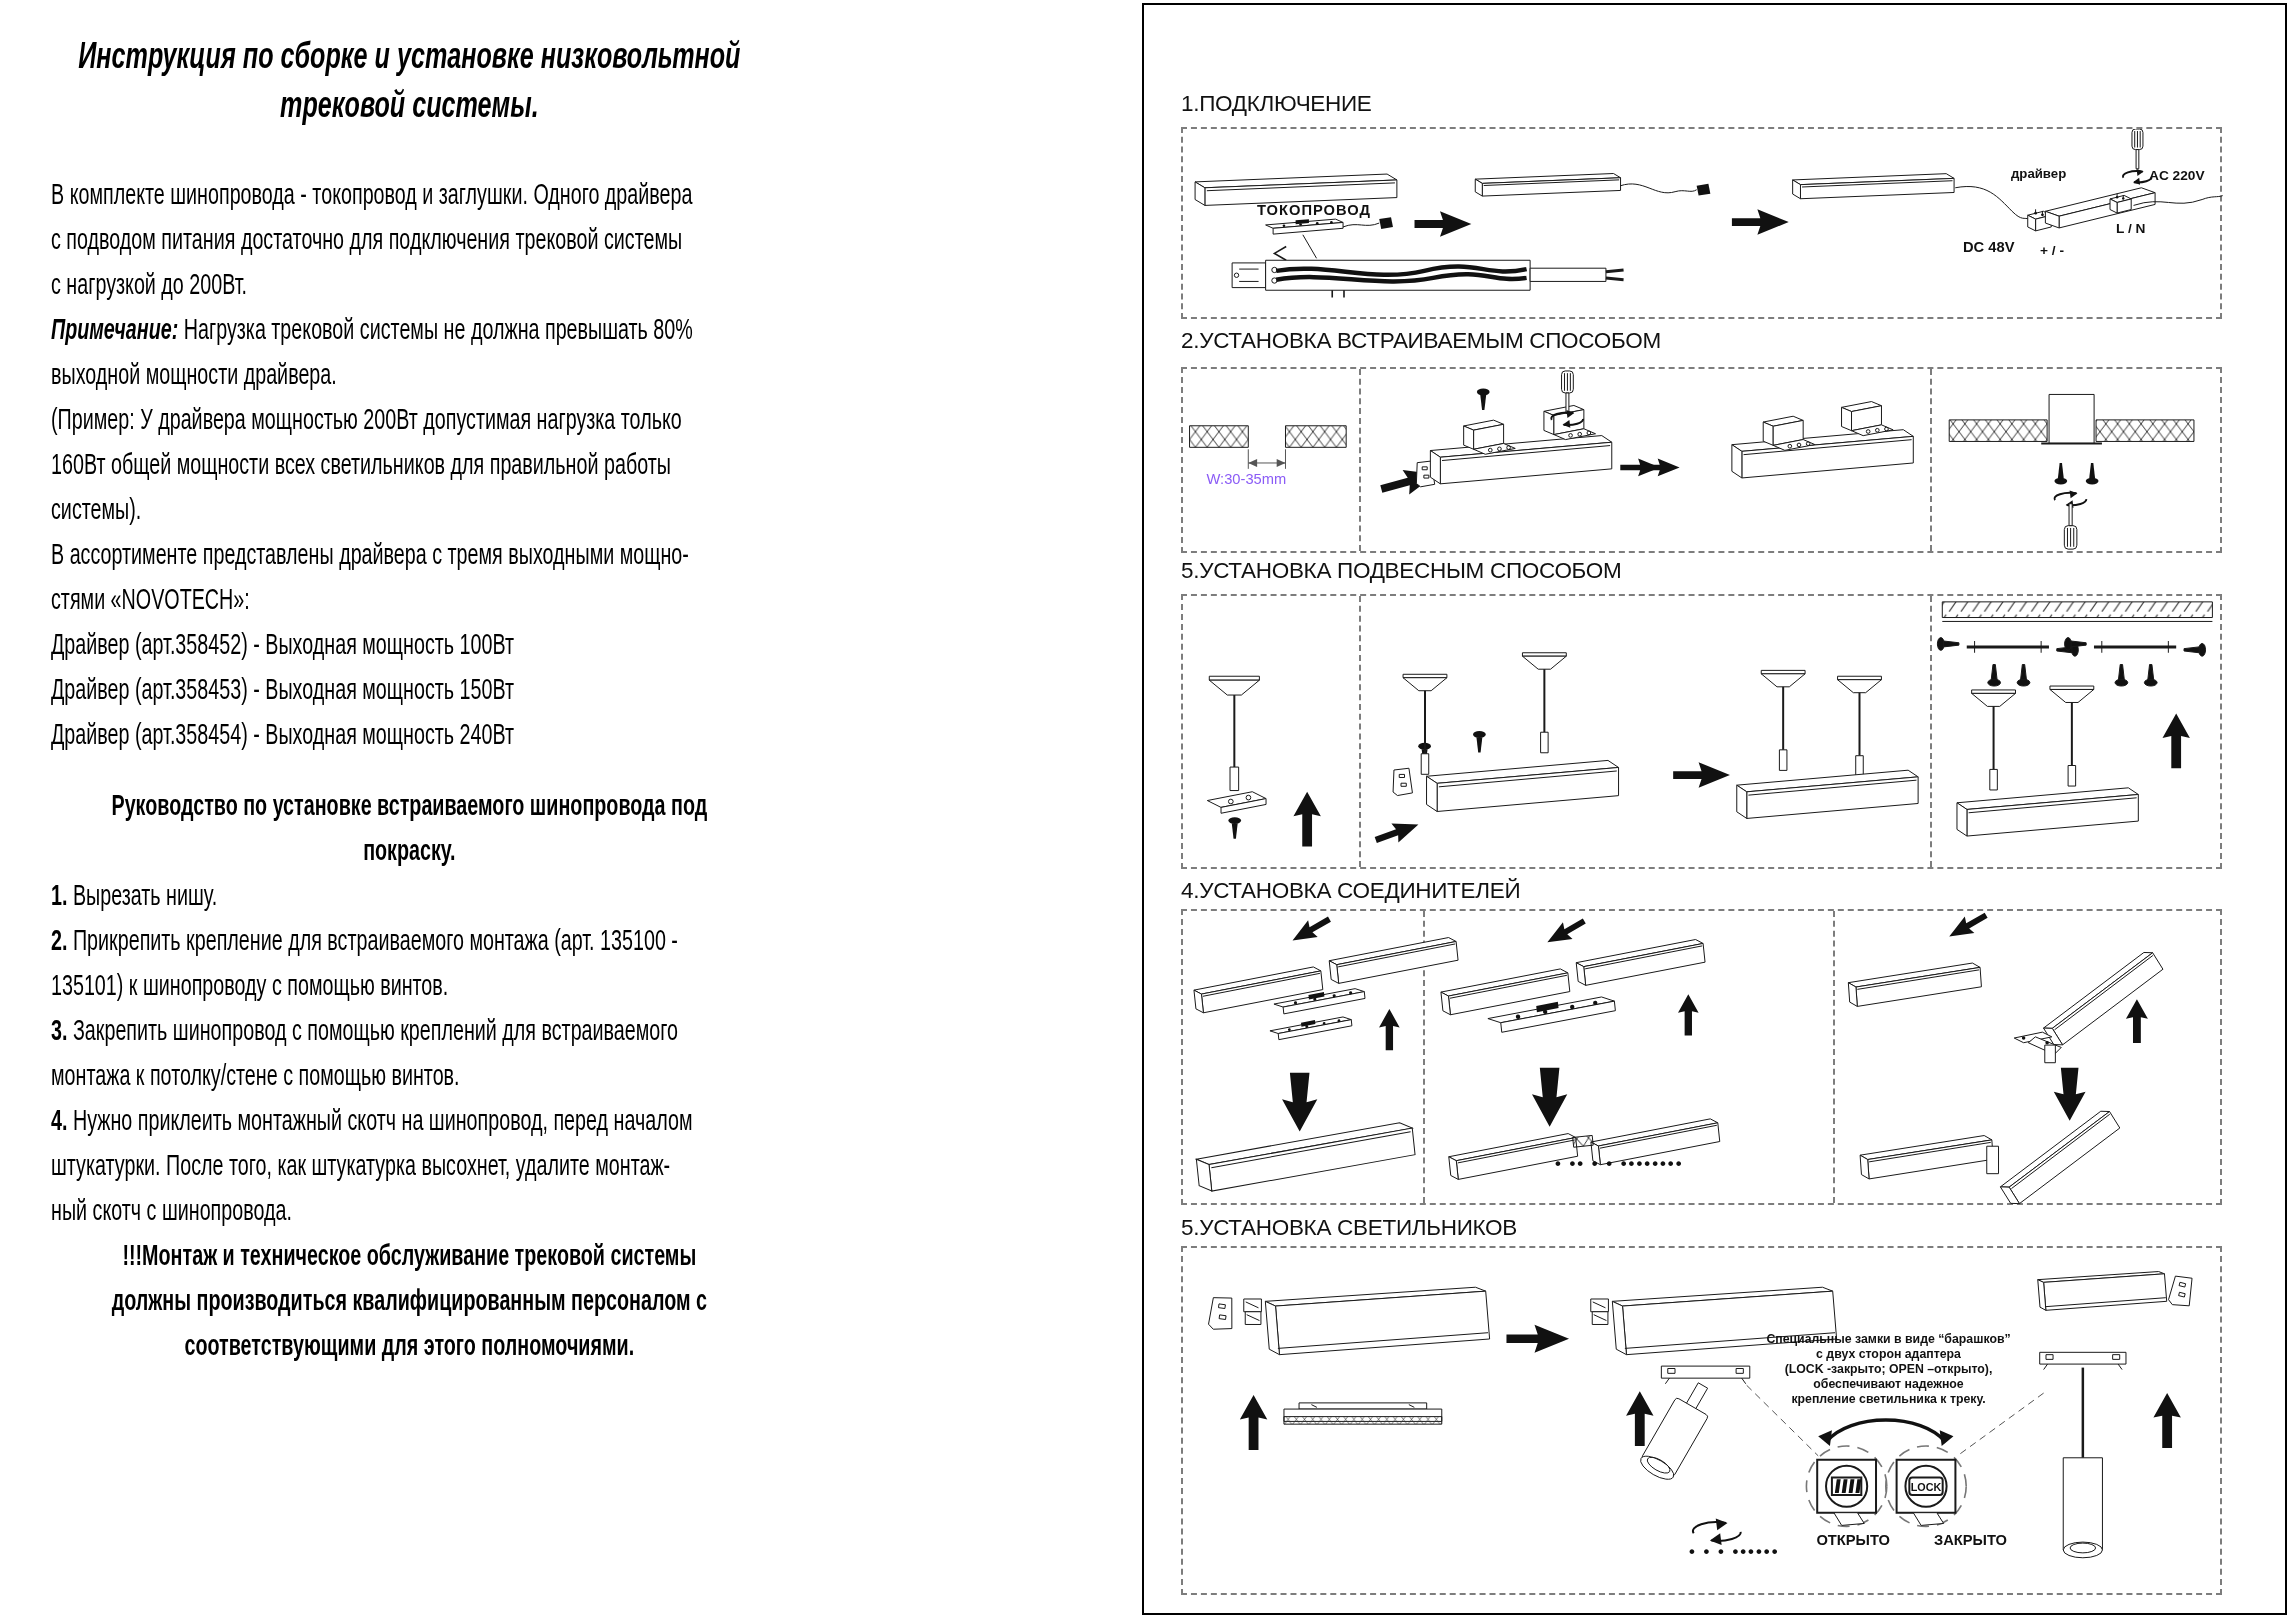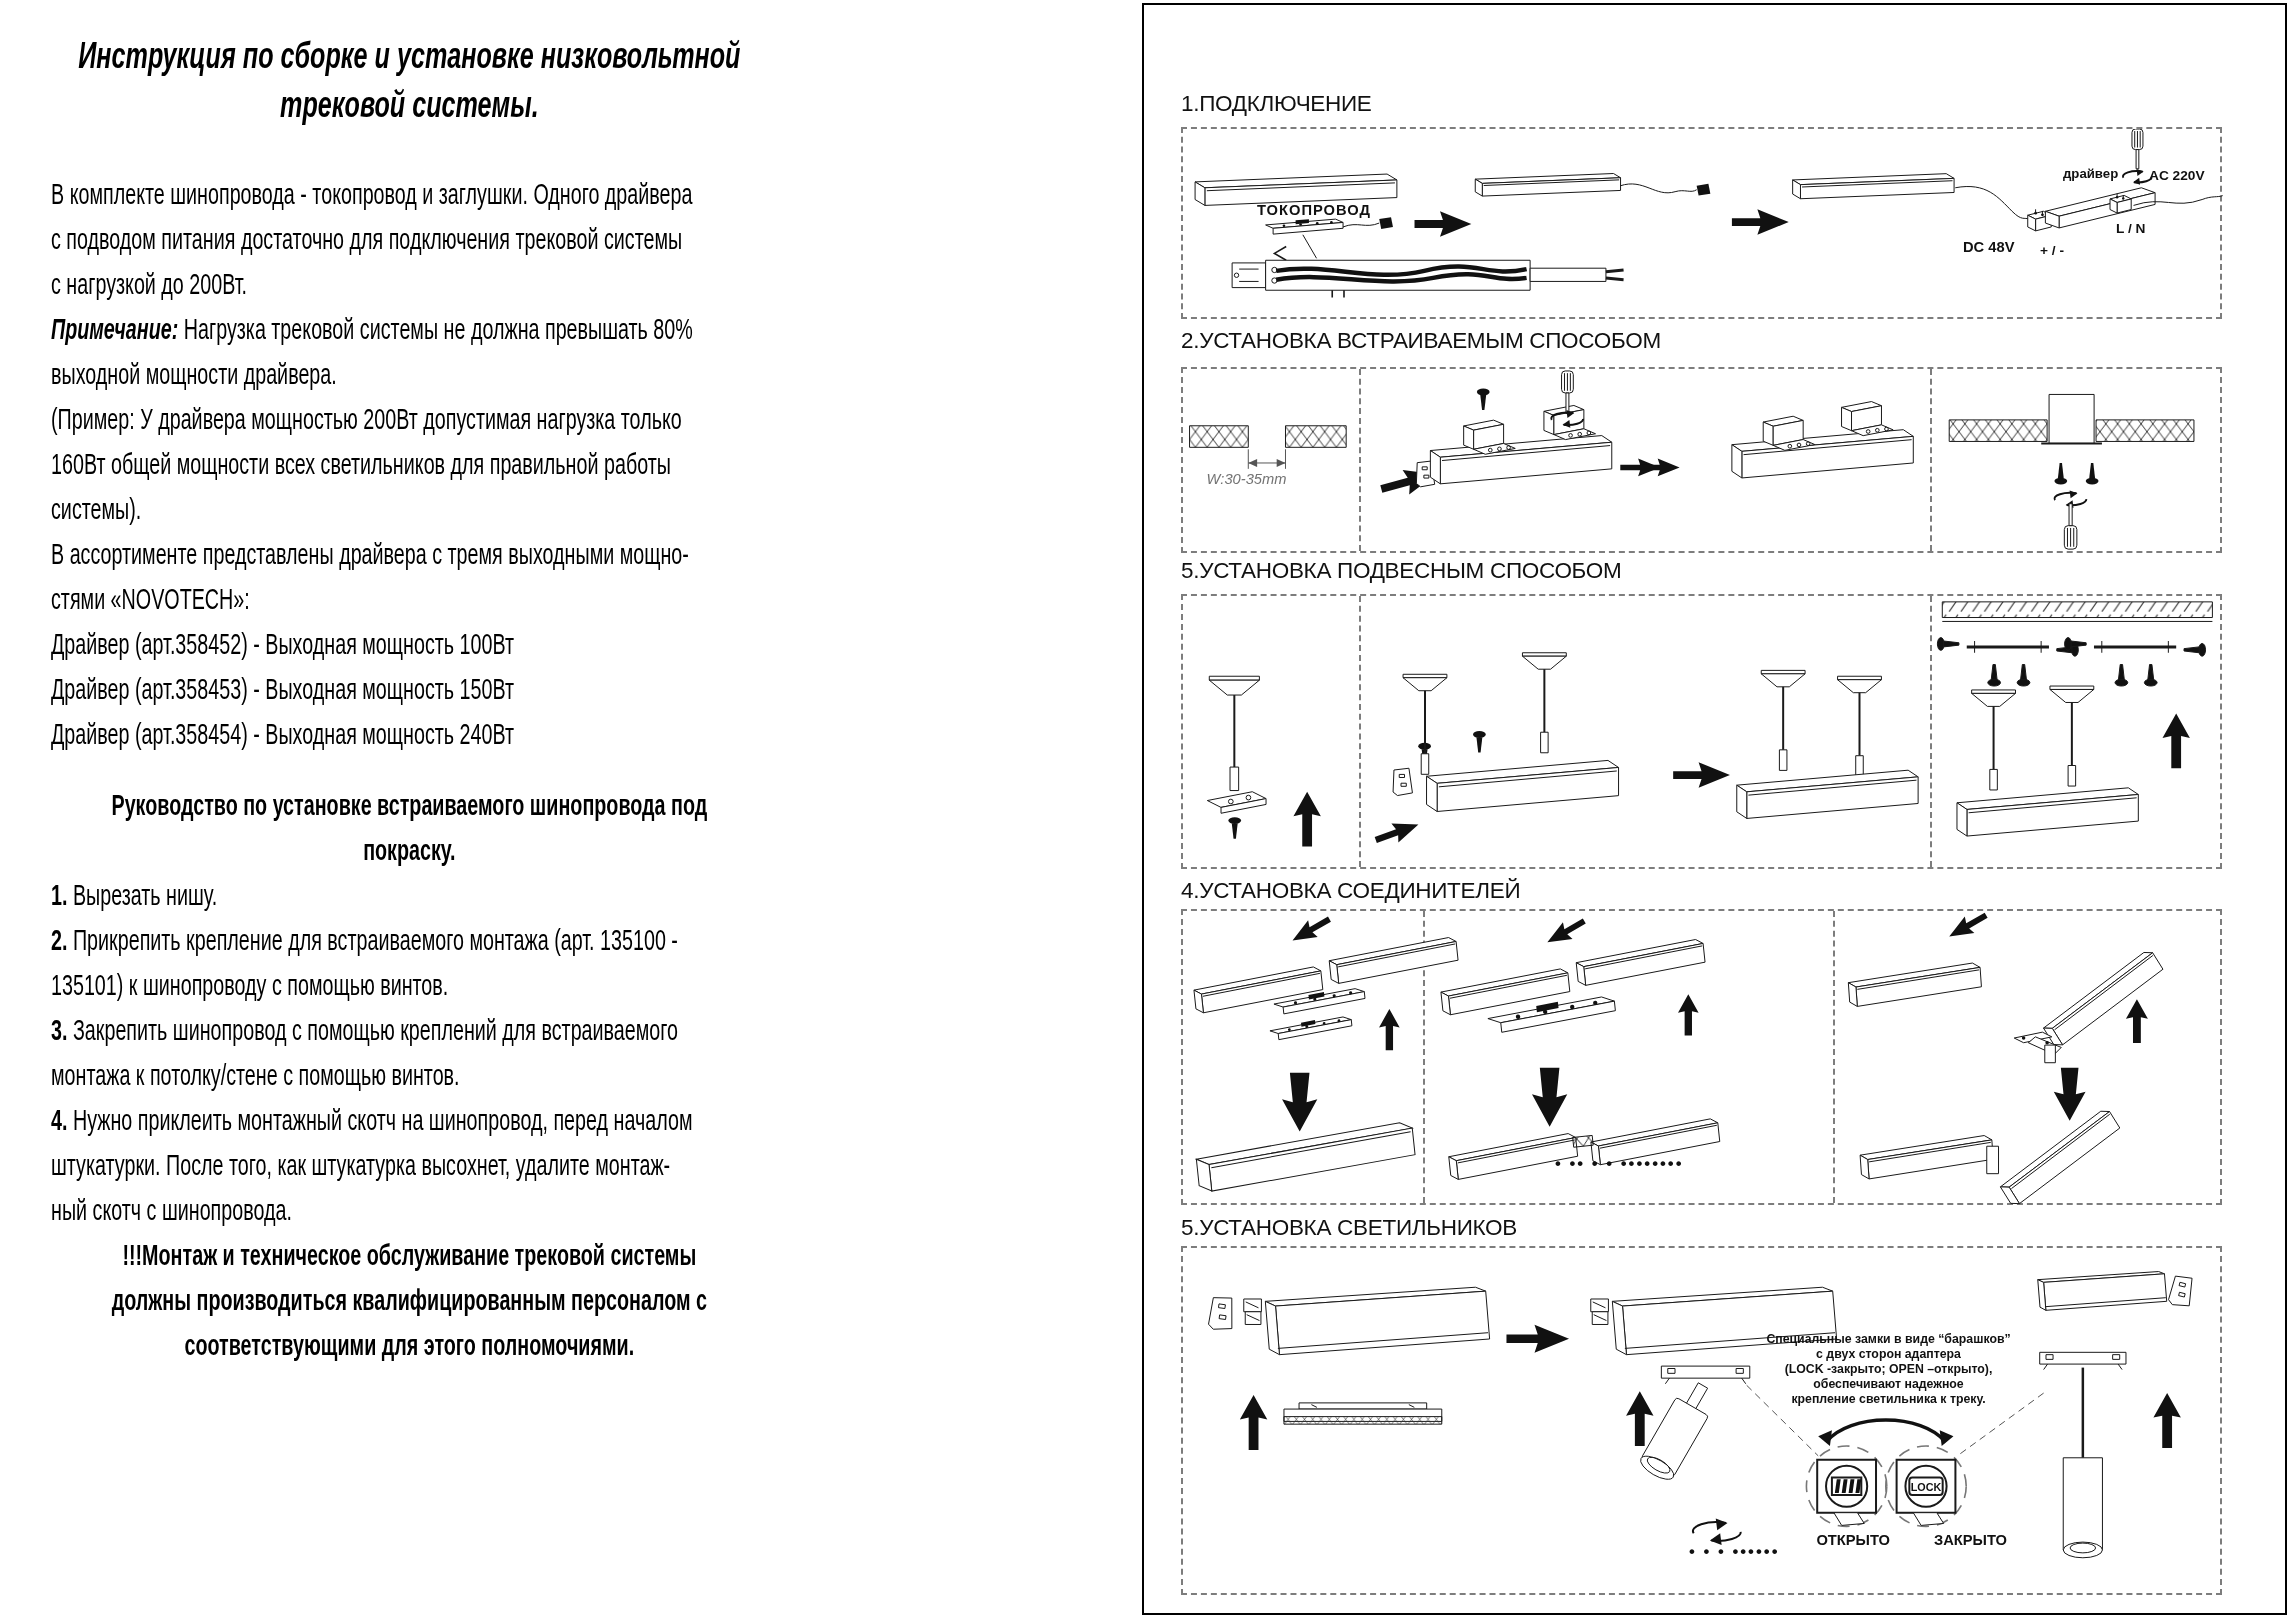--- a/index.html
+++ b/index.html
@@ -19,21 +19,21 @@
   .step b{font-weight:bold;}
 
   
   #right-panel{position:absolute;left:1142px;top:2.9px;width:1145px;height:1612px;
                border:2.9px solid #000;box-sizing:border-box;background:#fff;}
   .sec-title{position:absolute;left:37px;font-size:22.5px;letter-spacing:-0.3px;white-space:nowrap;color:#111;}
   .sec-box{position:absolute;left:37px;width:1041px;border:2px dashed #7d7d7d;box-sizing:border-box;}
   .sec-box > svg{position:absolute;left:0;top:0;}
   .divider{position:absolute;top:0;bottom:0;width:0;border-left:2px dashed #7d7d7d;}
   .lbl{position:absolute;font-weight:bold;font-size:13.7px;white-space:pre;color:#111;}
-  .lbl.thin{font-weight:normal;color:#737373;font-size:14.7px;font-style:italic;}
+  .lbl.thin{font-weight:normal;color:#8b5cf6;font-size:14.7px;}
   .lbl.busbar{font-size:14.7px;letter-spacing:1px;}
   .callout{position:absolute;font-weight:bold;font-size:12.3px;line-height:15px;
            text-align:center;white-space:pre-line;color:#111;}
   .dots{position:absolute;font-weight:bold;font-size:16.7px;letter-spacing:2px;color:#111;}
   .dial-label{position:absolute;font-weight:bold;font-size:14.7px;text-align:right;width:90px;color:#111;}
 
   svg polygon,svg rect,svg line,svg path,svg circle,svg ellipse{vector-effect:non-scaling-stroke;}
   svg text{font-family:"Liberation Sans","DejaVu Sans",sans-serif;}
 </style>
 </head>
@@ -266,21 +266,21 @@
         <use href="#trackFlat" transform="translate(622,44) scale(0.8)"></use>
         <path d="M788,60 C820,54 832,70 846,84 C856,94 858,90 864,92" fill="none" stroke="#1a1a1a"></path>
         <use href="#terminalBlock" transform="translate(862,82)"></use>
         <use href="#driver3d" transform="translate(880,58)"></use>
         <use href="#terminalBlock" transform="translate(946,66) scale(0.9)"></use>
         <use href="#screwdriver" transform="translate(974,0) scale(0.7)"></use>
         <use href="#rotateArrows" transform="translate(974,48) scale(0.9)"></use>
         <path d="M970,78 C1000,68 1012,82 1040,72 C1050,68 1056,70 1061,68" fill="none" stroke="#1a1a1a"></path>
       </svg>
       <div class="lbl busbar" style="left:74px;top:73px">ТОКОПРОВОД</div>
-      <div class="lbl" style="left:880px;top:37px;font-size:13.2px">драйвер</div>
+      <div class="lbl" style="left:828px;top:37px;font-size:13.2px">драйвер</div>
       <div class="lbl" style="left:966px;top:39px">AC 220V</div>
       <div class="lbl" style="left:780px;top:110px;font-size:14.7px">DC 48V</div>
       <div class="lbl" style="left:857px;top:114px">+ / -</div>
       <div class="lbl" style="left:933px;top:92px">L / N</div>
     </div>
 
     <div class="sec-title" style="top:323px">2.УСТАНОВКА ВСТРАИВАЕМЫМ СПОСОБОМ</div>
     <div class="sec-box" style="top:362px;height:186px">
       <div class="divider" style="left:176px"></div>
       <div class="divider" style="left:747px"></div>

